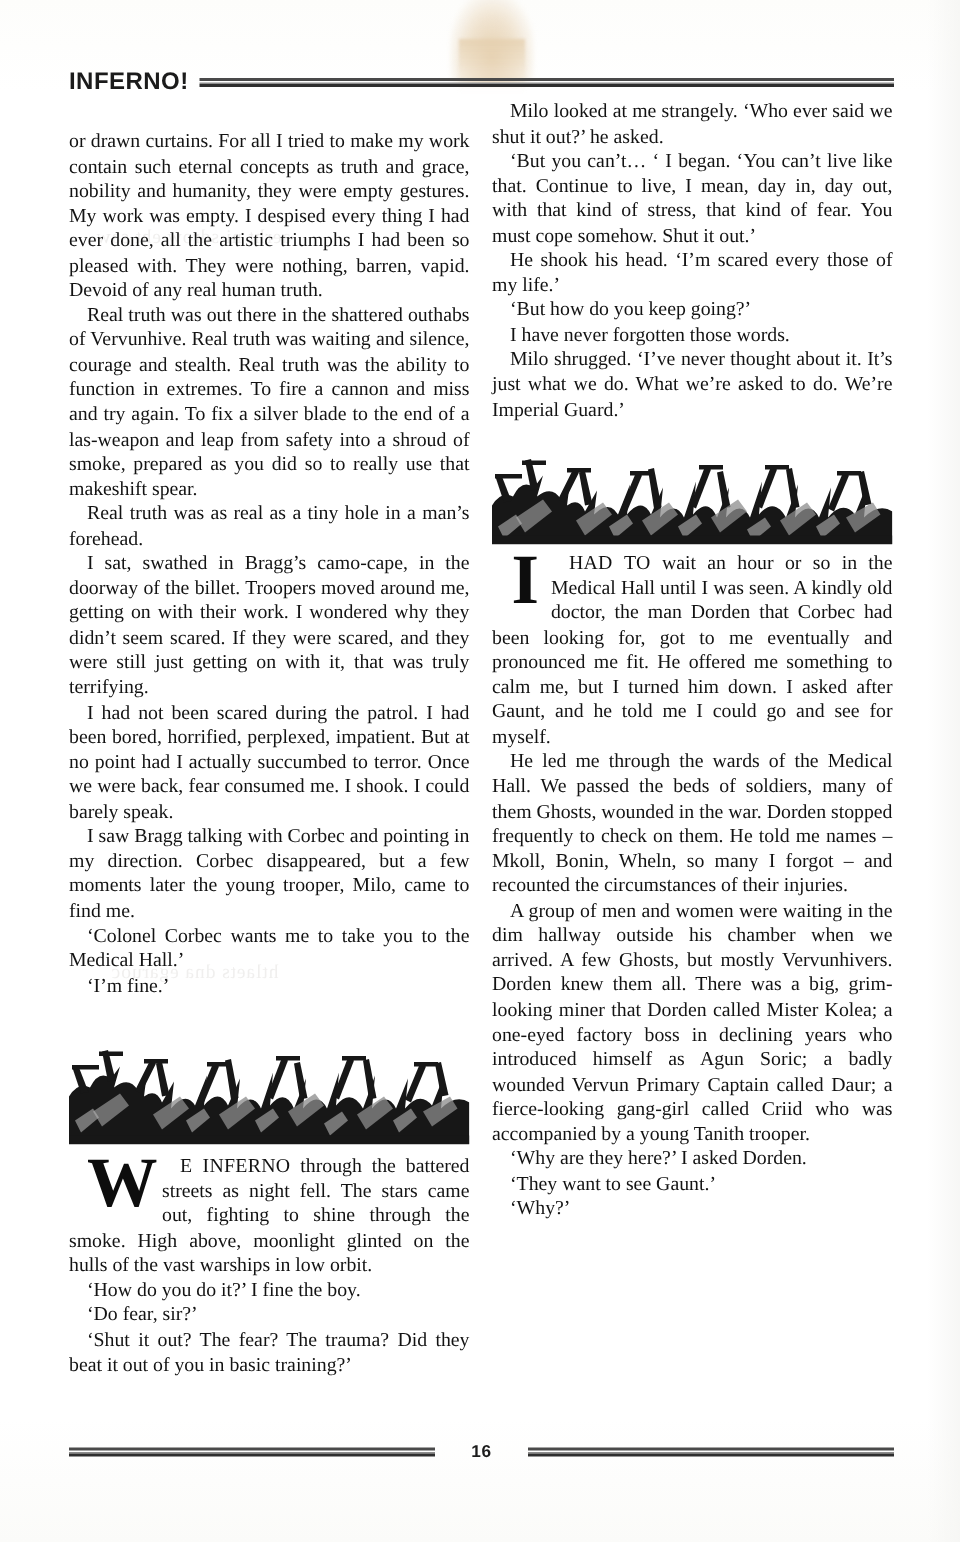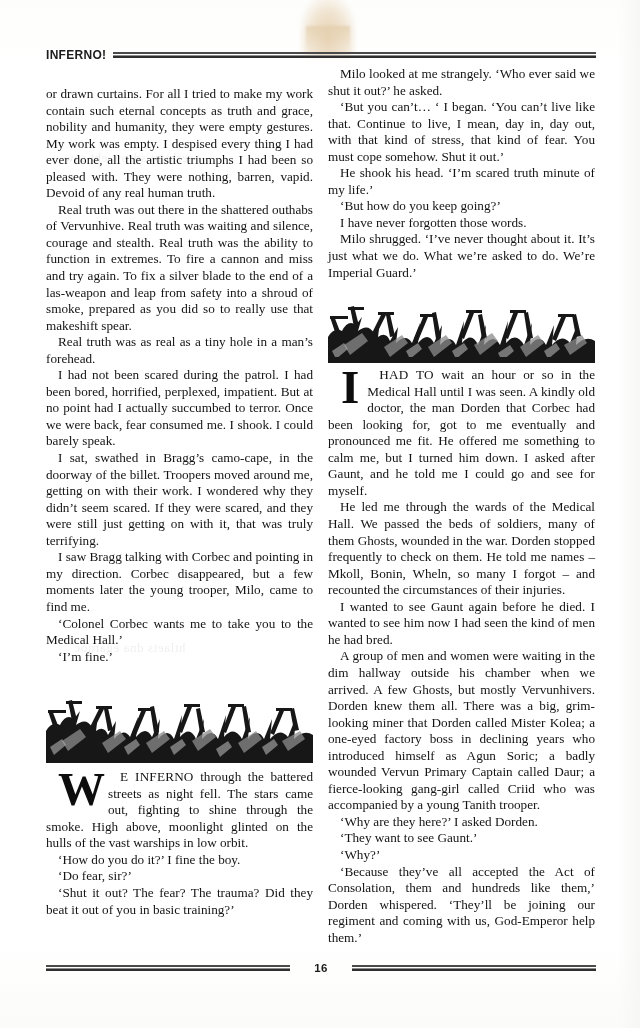--- a/index.html
+++ b/index.html
@@ -69,21 +69,21 @@
     top: 44px;
     width: 550px;
     height: 22px;
     display: flex;
     align-items: center;
     gap: 7px;
   }
   .runhead-title {
     font-family: "Liberation Sans", "DejaVu Sans", sans-serif;
     font-weight: 700;
-    font-size: 12px;
+    font-size: 16px;
     letter-spacing: 0.3px;
     color: #1b1b1b;
     white-space: nowrap;
   }
   .rule-stack {
     flex: 1;
     height: 6px;
     display: flex;
     flex-direction: column;
     justify-content: center;
@@ -193,22 +193,22 @@
         <span class="r2"></span>
         <span class="r3"></span>
     </span>
   </div>
 
   <div class="col col-left">
 
     <p class="noindent">or drawn curtains. For all I tried to make my work contain such eternal concepts as truth and grace, nobility and humanity, they were empty gestures. My work was empty. I despised every thing I had ever done, all the artistic triumphs I had been so pleased with. They were nothing, barren, vapid. Devoid of any real human truth.</p>
     <p>Real truth was out there in the shattered outhabs of Vervunhive. Real truth was waiting and silence, courage and stealth. Real truth was the ability to function in extremes. To fire a cannon and miss and try again. To fix a silver blade to the end of a las-weapon and leap from safety into a shroud of smoke, prepared as you did so to really use that makeshift spear.</p>
     <p>Real truth was as real as a tiny hole in a man’s forehead.</p>
+    <p>I sat, swathed in Bragg’s camo-cape, in the doorway of the billet. Troopers moved around me, getting on with their work. I wondered why they didn’t seem scared. If they were scared, and they were still just getting on with it, that was truly terrifying.</p>
     <p>I had not been scared during the patrol. I had been bored, horrified, perplexed, impatient. But at no point had I actually succumbed to terror. Once we were back, fear consumed me. I shook. I could barely speak.</p>
-    <p>I sat, swathed in Bragg’s camo-cape, in the doorway of the billet. Troopers moved around me, getting on with their work. I wondered why they didn’t seem scared. If they were scared, and they were still just getting on with it, that was truly terrifying.</p>
     <p>I saw Bragg talking with Corbec and pointing in my direction. Corbec disappeared, but a few moments later the young trooper, Milo, came to find me.</p>
     <p>‘Colonel Corbec wants me to take you to the Medical Hall.’</p>
     <p>‘I’m fine.’</p>
 
     <div class="art" style="height:82px; margin:16px 0 6px 0;">
       <svg viewBox="0 0 267 82" preserveAspectRatio="none" aria-hidden="true">
         <rect x="0" y="0" width="267" height="82" fill="#ffffff"></rect>
         <g fill="#171717">
           <path d="M0 82 L0 50 Q6 40 14 44 Q20 32 28 38 L34 30 L30 44 Q40 36 46 46 L52 34 L50 50 Q58 44 62 54 L70 40 L68 58 Q78 46 84 56 L92 36 L90 56 Q100 44 106 56 L114 38 L112 58 Q122 46 128 58 L136 34 L134 56 Q144 44 150 58 L158 38 L156 58 Q166 46 172 58 L180 34 L178 56 Q188 44 196 58 L204 36 L202 58 Q212 46 218 58 L226 38 L224 58 Q234 46 242 56 L250 36 L248 58 Q258 48 267 54 L267 82 Z"></path>
           <path d="M8 48 L2 30 L6 29 L13 47 Z"></path>
@@ -256,21 +256,21 @@
 
     <p>‘How do you do it?’ I fine the boy.</p>
     <p>‘Do fear, sir?’</p>
     <p>‘Shut it out? The fear? The trauma? Did they beat it out of you in basic training?’</p>
   </div>
 
   <div class="col col-right">
 
     <p>Milo looked at me strangely. ‘Who ever said we shut it out?’ he asked.</p>
     <p>‘But you can’t… ‘ I began. ‘You can’t live like that. Continue to live, I mean, day in, day out, with that kind of stress, that kind of fear. You must cope somehow. Shut it out.’</p>
-    <p>He shook his head. ‘I’m scared truth minute of my life.’</p>
+    <p>He shook his head. ‘I’m scared every those of my life.’</p>
     <p>‘But how do you keep going?’</p>
     <p>I have never forgotten those words.</p>
     <p>Milo shrugged. ‘I’ve never thought about it. It’s just what we do. What we’re asked to do. We’re Imperial Guard.’</p>
 
     <div class="art" style="height:68px; margin:14px 0 4px 0;">
       <svg viewBox="0 0 267 68" preserveAspectRatio="none" aria-hidden="true">
         <rect x="0" y="0" width="267" height="68" fill="#ffffff"></rect>
         <g fill="#171717">
           <path d="M0 68 L0 42 Q6 32 14 36 Q20 24 28 30 L34 22 L30 36 Q40 28 46 38 L52 26 L50 42 Q58 36 62 46 L70 32 L68 48 Q78 38 84 48 L92 28 L90 48 Q100 36 106 48 L114 30 L112 50 Q122 38 128 50 L136 26 L134 48 Q144 36 150 50 L158 30 L156 50 Q166 38 172 50 L180 26 L178 48 Q188 36 196 50 L204 28 L202 50 Q212 38 218 50 L226 30 L224 50 Q234 38 242 48 L250 28 L248 50 Q258 40 267 46 L267 68 Z"></path>
           <path d="M8 40 L2 22 L6 21 L13 39 Z"></path>
@@ -310,26 +310,24 @@
         </g>
         <rect x="0" y="62" width="267" height="6" fill="#171717"></rect>
       </svg>
     </div>
 
     <p class="dropcap-para">
       <span class="dropcap narrow">I</span><span class="smallcaps-run">HAD TO</span><span> wait an hour or so in the Medical Hall until I was seen. A kindly old doctor, the man Dorden that Corbec had been looking for, got to me eventually and pronounced me fit. He offered me something to calm me, but I turned him down. I asked after Gaunt, and he told me I could go and see for myself.</span>
     </p>
 
     <p>He led me through the wards of the Medical Hall. We passed the beds of soldiers, many of them Ghosts, wounded in the war. Dorden stopped frequently to check on them. He told me names – Mkoll, Bonin, Wheln, so many I forgot – and recounted the circumstances of their injuries.</p>
-    <p>I wanted to see Gaunt again before he died. I wanted to see him now I had seen the kind of men he had bred.</p>
     <p>A group of men and women were waiting in the dim hallway outside his chamber when we arrived. A few Ghosts, but mostly Vervunhivers. Dorden knew them all. There was a big, grim-looking miner that Dorden called Mister Kolea; a one-eyed factory boss in declining years who introduced himself as Agun Soric; a badly wounded Vervun Primary Captain called Daur; a fierce-looking gang-girl called Criid who was accompanied by a young Tanith trooper.</p>
     <p>‘Why are they here?’ I asked Dorden.</p>
     <p>‘They want to see Gaunt.’</p>
     <p>‘Why?’</p>
-    <p>‘Because they’ve all accepted the Act of Consolation, them and hundreds like them,’ Dorden whispered. ‘They’ll be joining our regiment and coming with us, God-Emperor help them.’</p>
   </div>
 
   <div class="folio">
     <span class="rule-stack">
       <span class="r1"></span>
         <span class="r2"></span>
         <span class="r3"></span>
     </span>
     <span class="folio-num">16</span>
     <span class="rule-stack">

